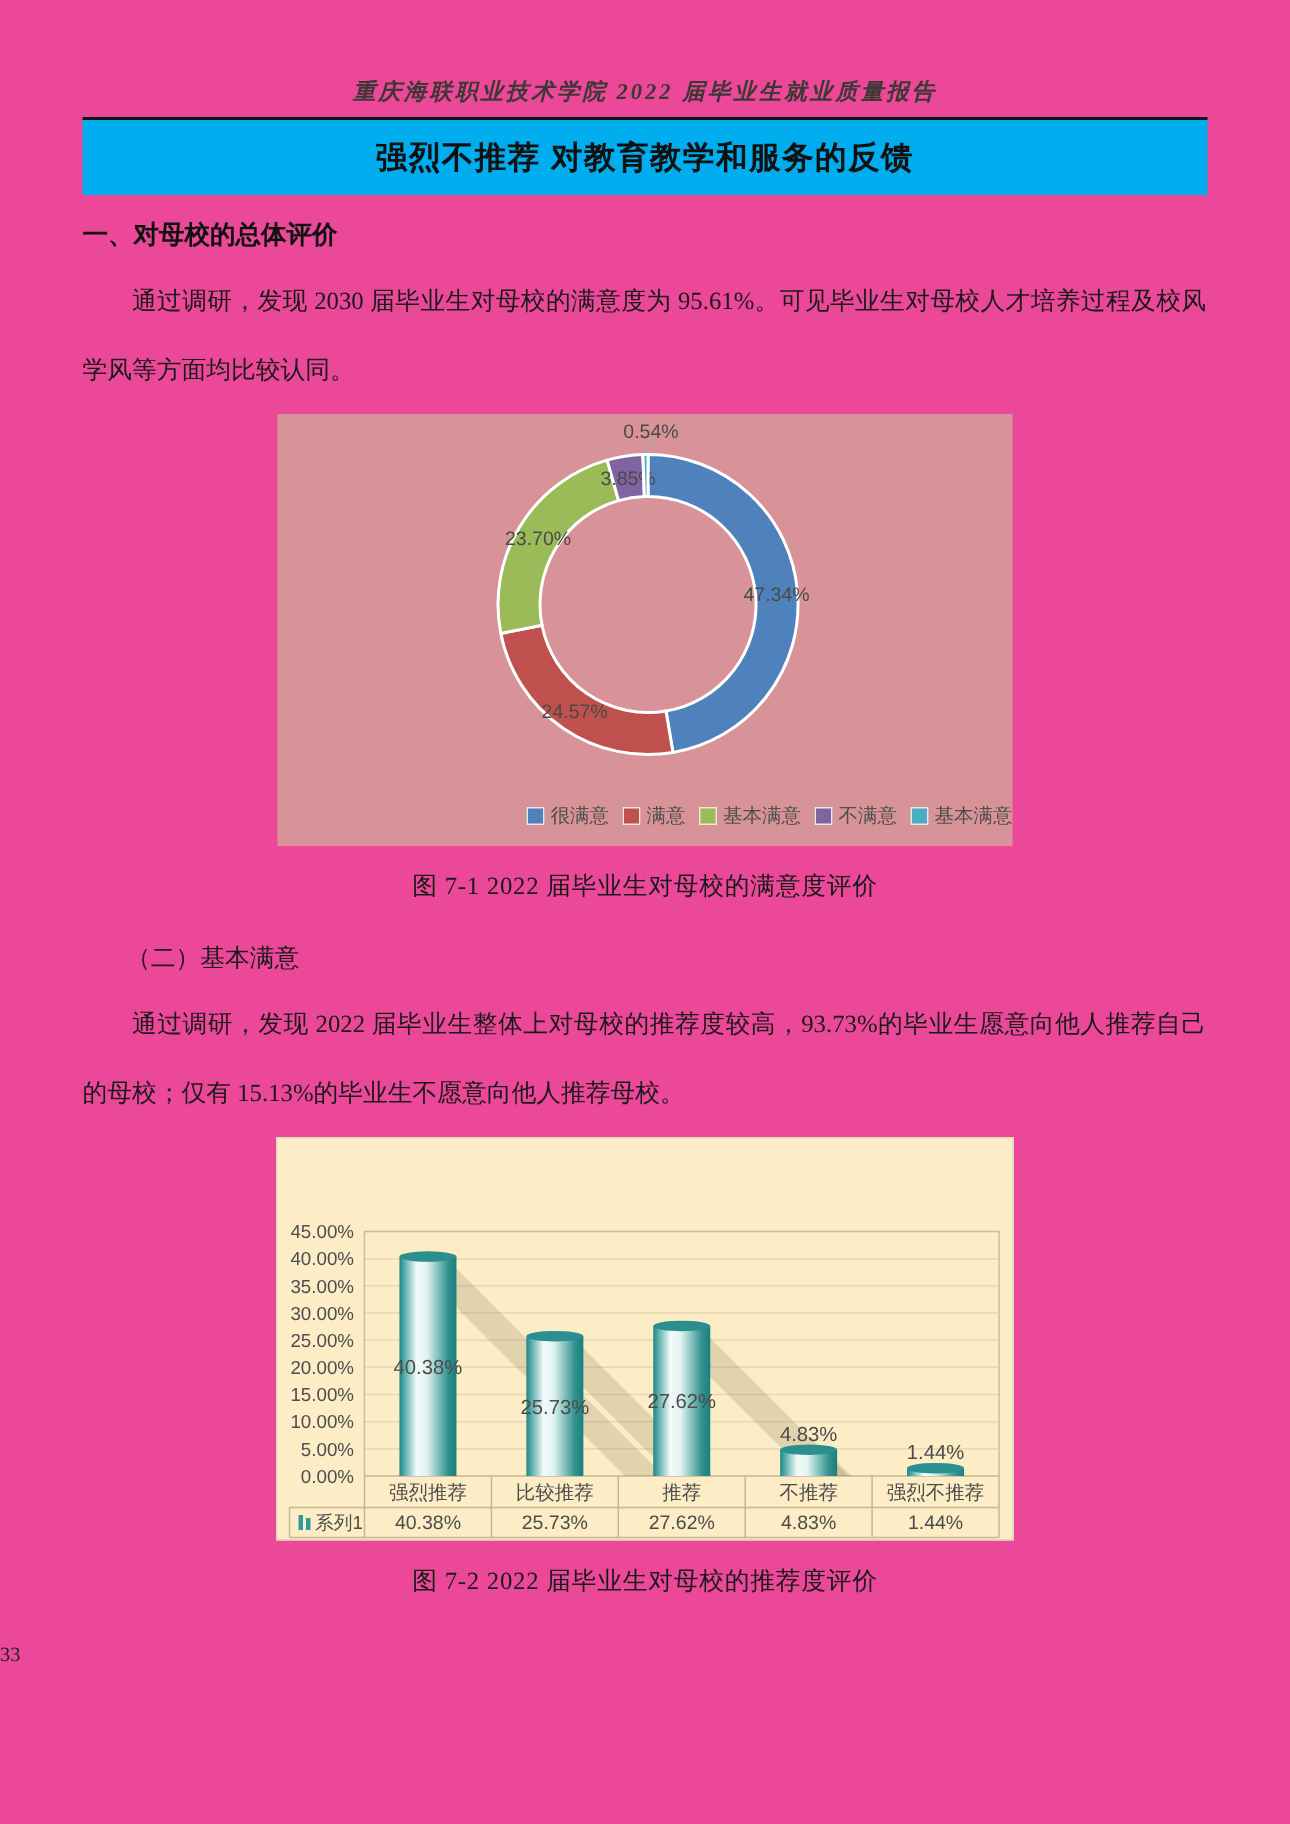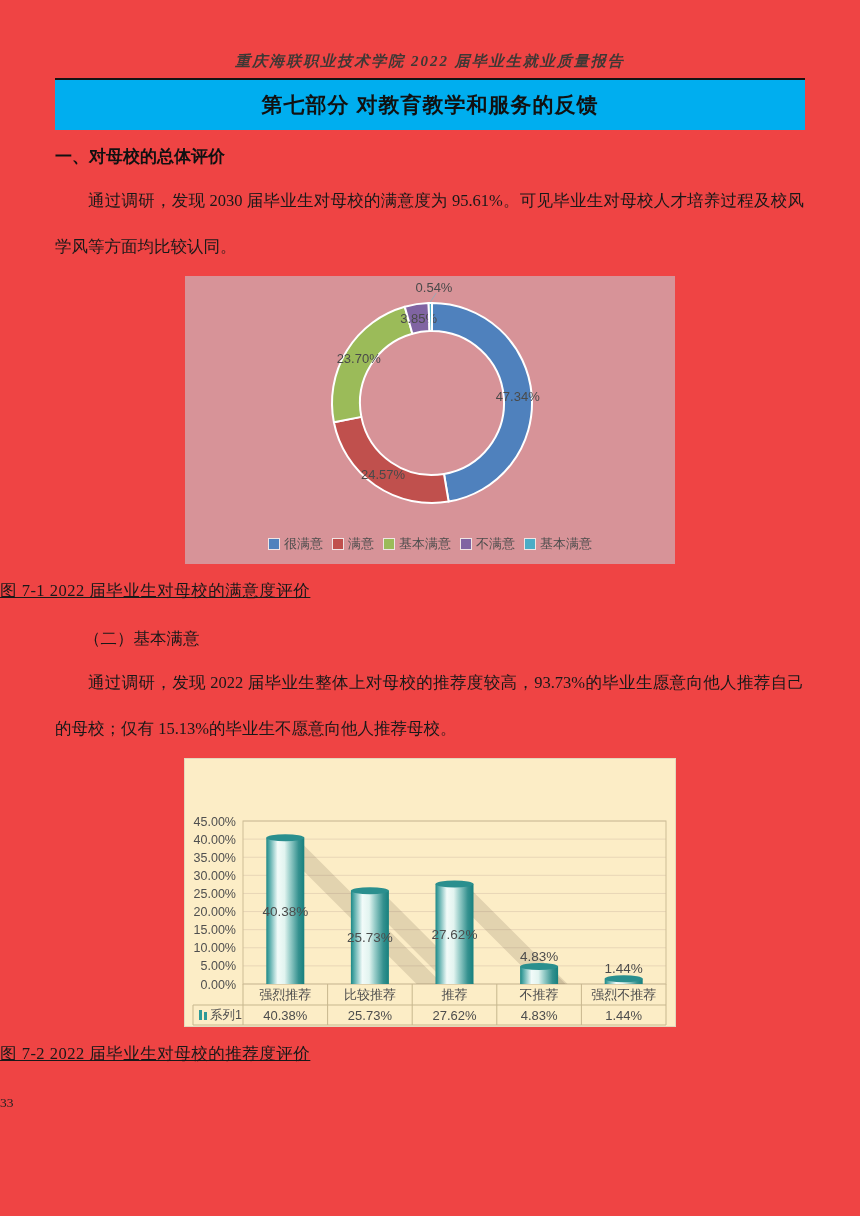--- a/index.html
+++ b/index.html
@@ -1,19 +1,19 @@
 <!DOCTYPE html>
 <html><head>
 <meta charset="utf-8">
 <style>
   html,body{margin:0;padding:0;}
   body{background:#888;}
   .page{
     width:860px;height:1216px;overflow:hidden;position:relative;
-    background:#ef4444;margin:0 auto;
+    background:#ec4899;margin:0 auto;
     font-family:"Liberation Serif","DejaVu Serif",serif;
     color:#1a1a1a;
   }
   .header{
     margin:52px 55px 0 55px;
     padding-bottom:7px;
     border-bottom:2.5px solid #141414;
     text-align:center;
   }
   .header-title{
@@ -43,45 +43,45 @@
     text-align:justify;text-indent:2em;color:#191919;
   }
   .chart-box{
     width:490px;margin:6px auto 0 auto;position:relative;
   }
   .donut-box{height:288px;background:#d79398;}
   .bar-box{height:267px;background:#fcedc6;border:1px solid #e3d8bd;}
   .chart-box svg{display:block;position:absolute;left:0;top:0;}
   .donut-legend{
     position:absolute;left:0;right:0;bottom:11px;
-    display:flex;justify-content:center;align-items:center;gap:9px;
+    display:flex;justify-content:flex-end;align-items:center;gap:9px;
     font-family:"Liberation Sans","DejaVu Sans",sans-serif;
     font-size:13px;color:#4d4d4d;
   }
   .legend-item{display:flex;align-items:center;gap:4px;}
   .legend-swatch{width:10px;height:10px;display:inline-block;border:1px solid #f0e4e4;}
   .caption{
-    margin-top:16px;text-align:left;
-    font-size:16.5px;color:#191919;letter-spacing:0.5px;text-decoration:underline;
+    margin-top:16px;text-align:center;
+    font-size:16.5px;color:#191919;letter-spacing:0.5px;
   }
   .page-number{
     margin-top:30px;font-size:13.5px;color:#222;
   }
 </style>
 </head>
 <body>
 
 <div class="page">
 
   <div class="header">
     <span class="header-title">重庆海联职业技术学院 2022 届毕业生就业质量报告</span>
   </div>
 
   <div class="banner">
-    <span class="banner-title">第七部分 对教育教学和服务的反馈</span>
+    <span class="banner-title">强烈不推荐 对教育教学和服务的反馈</span>
   </div>
 
   <div class="h1">一、对母校的总体评价</div>
 
 
   <div class="para">通过调研，发现 2030 届毕业生对母校的满意度为 95.61%。可见毕业生对母校人才培养过程及校风学风等方面均比较认同。</div>
 
   <div class="chart-box donut-box">
     <svg id="donut-svg" width="490" height="288" viewBox="0 0 490 288">
         <path d="M247.00 27.00 A100 100 0 0 1 263.64 225.61 L258.98 198.00 A72 72 0 0 0 247.00 55.00 Z" fill="#4f81bd" stroke="#ffffff" stroke-width="2" stroke-linejoin="round"></path>

